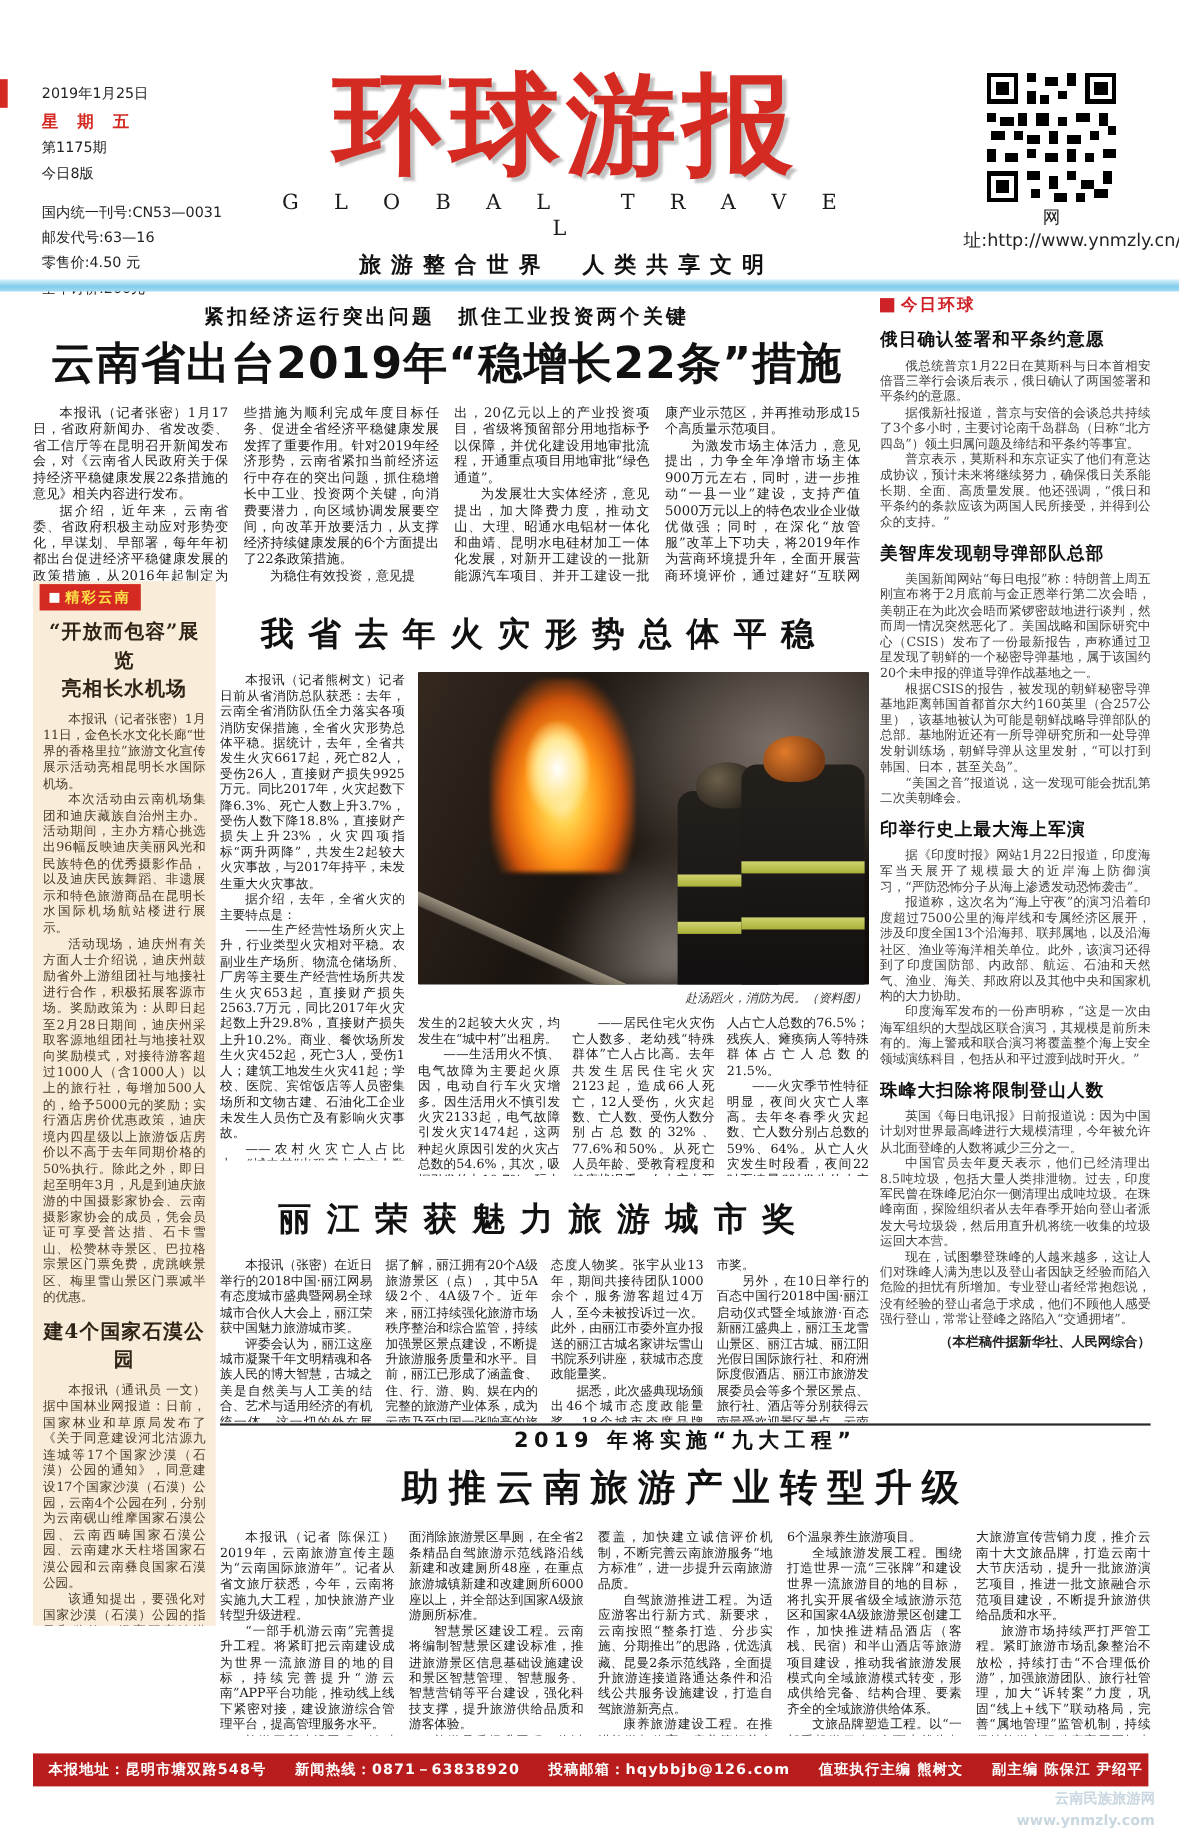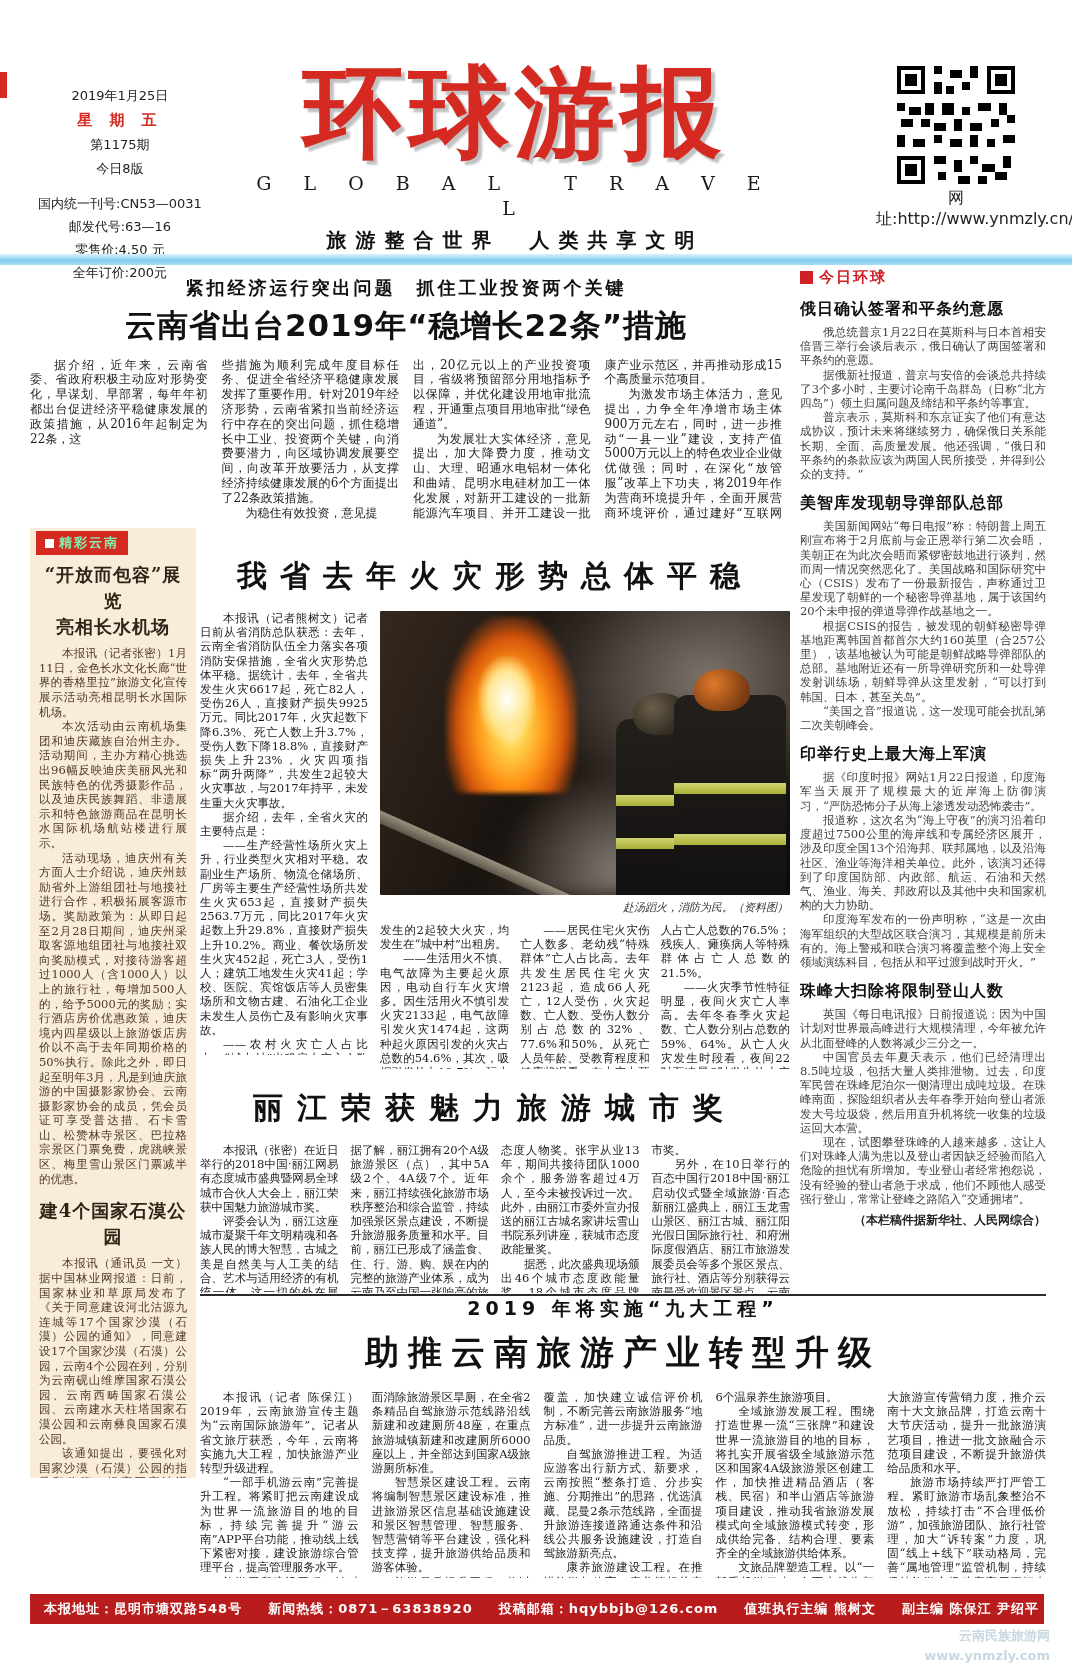--- a/index.html
+++ b/index.html
@@ -1,21 +1,21 @@
 <!DOCTYPE html>
 <html><head>
 <meta charset="utf-8">
 <style>
   html,body{margin:0;padding:0;background:#e9e9e9;}
   .page{position:relative;width:1072px;height:1673px;margin:0 auto;background:#ffffff;
         font-family:"DejaVu Sans","Liberation Sans",sans-serif;color:#111;overflow:hidden;}
   
   .corner-mark{position:absolute;left:0;top:72px;width:7px;height:26px;background:#d42a22;}
   .header{position:absolute;left:0;top:60px;width:1072px;height:196px;}
-  .pub-info{position:absolute;left:38px;top:26px;font-size:13px;line-height:1.55;color:#222;text-align:center;}
+  .pub-info{position:absolute;left:38px;top:16px;font-size:13px;line-height:1.55;color:#222;}
   .pub-info .row{margin-bottom:3px;}
   .pub-info .weekday{color:#d42a22;font-weight:bold;letter-spacing:6px;font-size:15px;}
   .pub-info .gap{height:12px;}
   .masthead-center{position:absolute;left:235px;width:560px;top:0;text-align:center;}
   .masthead{margin:0;font-size:100px;line-height:1.05;font-weight:bold;color:#d42a22;
             letter-spacing:6px;text-shadow:4px 4px 2px rgba(120,120,120,.45);
             font-family:"DejaVu Serif","Liberation Serif",serif;}
   .masthead-en{margin-top:6px;font-size:19px;letter-spacing:13px;color:#1a1a1a;font-family:"DejaVu Serif",serif;}
   .slogan{margin-top:8px;font-size:20px;letter-spacing:9px;color:#111;font-weight:bold;}
   .qr-block{position:absolute;right:36px;top:6px;width:160px;text-align:center;}
@@ -23,34 +23,34 @@
   .qr-caption{margin-top:4px;font-size:16px;color:#222;}
   .cyan-band{position:absolute;left:0;top:254px;width:1072px;height:11px;
              background:linear-gradient(#d9f2fc,#7fccec 60%,#a9def4);}
   
   .body p{margin:0;text-indent:2em;text-align:justify;}
   .cont p:first-child{text-indent:0;}
   .serif{font-family:"DejaVu Serif","Liberation Serif",serif;}
   
   .lead{position:absolute;left:30px;top:276px;width:752px;}
   .lead-kicker{font-size:18px;font-weight:bold;text-align:center;letter-spacing:3px;color:#111;}
-  .lead-headline{margin:8px 0 0;font-size:31px;font-weight:bold;text-align:center;letter-spacing:1px;line-height:1.15;}
+  .lead-headline{margin:8px 0 0;font-size:40px;font-weight:bold;text-align:center;letter-spacing:1px;line-height:1.15;}
   .lead-cols{display:flex;gap:14px;margin-top:14px;height:162px;overflow:hidden;}
   .lead-cols .col{flex:1;font-size:12px;line-height:14.8px;color:#1c1c1c;}
   
   .sidebar{position:absolute;left:800px;top:268px;width:246px;height:1036px;overflow:hidden;}
   .sb-label{display:flex;align-items:center;gap:6px;color:#cf2128;font-weight:bold;font-size:15px;letter-spacing:2px;}
   .sq{display:inline-block;width:13px;height:13px;background:#cf2128;}
   .sb-item-title{margin:12px 0 5px;font-size:16px;font-weight:bold;color:#111;letter-spacing:1px;}
   .sb-body{font-size:11.5px;line-height:14.2px;color:#3e3e3e;}
   .sb-credit{margin-top:6px;font-size:12px;font-weight:bold;text-align:right;color:#222;}
   
   .tan-box{position:absolute;left:30px;top:528px;width:166px;height:950px;background:#f9ecd9;
            overflow:hidden;padding:0;box-sizing:border-box;}
-  .tan-label{position:absolute;left:6px;top:3px;background:#d42a22;color:#86efac;font-size:13px;
+  .tan-label{position:absolute;left:6px;top:3px;background:#d42a22;color:#fde047;font-size:13px;
              font-weight:bold;padding:3px 9px;letter-spacing:2px;display:flex;align-items:center;gap:5px;}
   .tan-label .wsq{display:inline-block;width:9px;height:9px;background:#fff;}
   .tan-inner{padding:34px 9px 8px;}
   .tan-title{font-size:18px;font-weight:bold;text-align:center;line-height:1.45;color:#2e2417;letter-spacing:1px;}
   .tan-body{margin-top:6px;font-size:11.5px;line-height:14.6px;color:#4a3a26;}
   .tan-title2{margin-top:12px;}
   
   .fire{position:absolute;left:200px;top:556px;width:590px;}
   .fire-headline{margin:0;font-size:30px;font-weight:bold;text-align:center;letter-spacing:13px;white-space:nowrap;}
   .fire-flex{display:flex;margin-top:14px;}
@@ -181,20 +181,21 @@
     </div>
   </header>
 
   <div class="cyan-band"></div>
 
   <section class="lead">
     <div class="lead-kicker">紧扣经济运行突出问题　抓住工业投资两个关键</div>
     <h2 class="lead-headline">云南省出台2019年“稳增长22条”措施</h2>
     <div class="lead-cols serif">
       <div class="col body">
+          <p>本报讯（记者张密）1月17日，省政府新闻办、省发改委、省工信厅等在昆明召开新闻发布会，对《云南省人民政府关于保持经济平稳健康发展22条措施的意见》相关内容进行发布。</p>
           <p>据介绍，近年来，云南省委、省政府积极主动应对形势变化，早谋划、早部署，每年年初都出台促进经济平稳健康发展的政策措施，从2016年起制定为22条，这</p>
         </div>
       <div class="col body cont">
           <p>些措施为顺利完成年度目标任务、促进全省经济平稳健康发展发挥了重要作用。针对2019年经济形势，云南省紧扣当前经济运行中存在的突出问题，抓住稳增长中工业、投资两个关键，向消费要潜力，向区域协调发展要空间，向改革开放要活力，从支撑经济持续健康发展的6个方面提出了22条政策措施。</p>
           <p>为稳住有效投资，意见提</p>
         </div>
       <div class="col body cont">
           <p>出，20亿元以上的产业投资项目，省级将预留部分用地指标予以保障，并优化建设用地审批流程，开通重点项目用地审批“绿色通道”。</p>
           <p>为发展壮大实体经济，意见提出，加大降费力度，推动文山、大理、昭通水电铝材一体化和曲靖、昆明水电硅材加工一体化发展，对新开工建设的一批新能源汽车项目、并开工建设一批重点产业项目予以支持；同时，加快建设中国（昆明）大健</p>
         </div>

